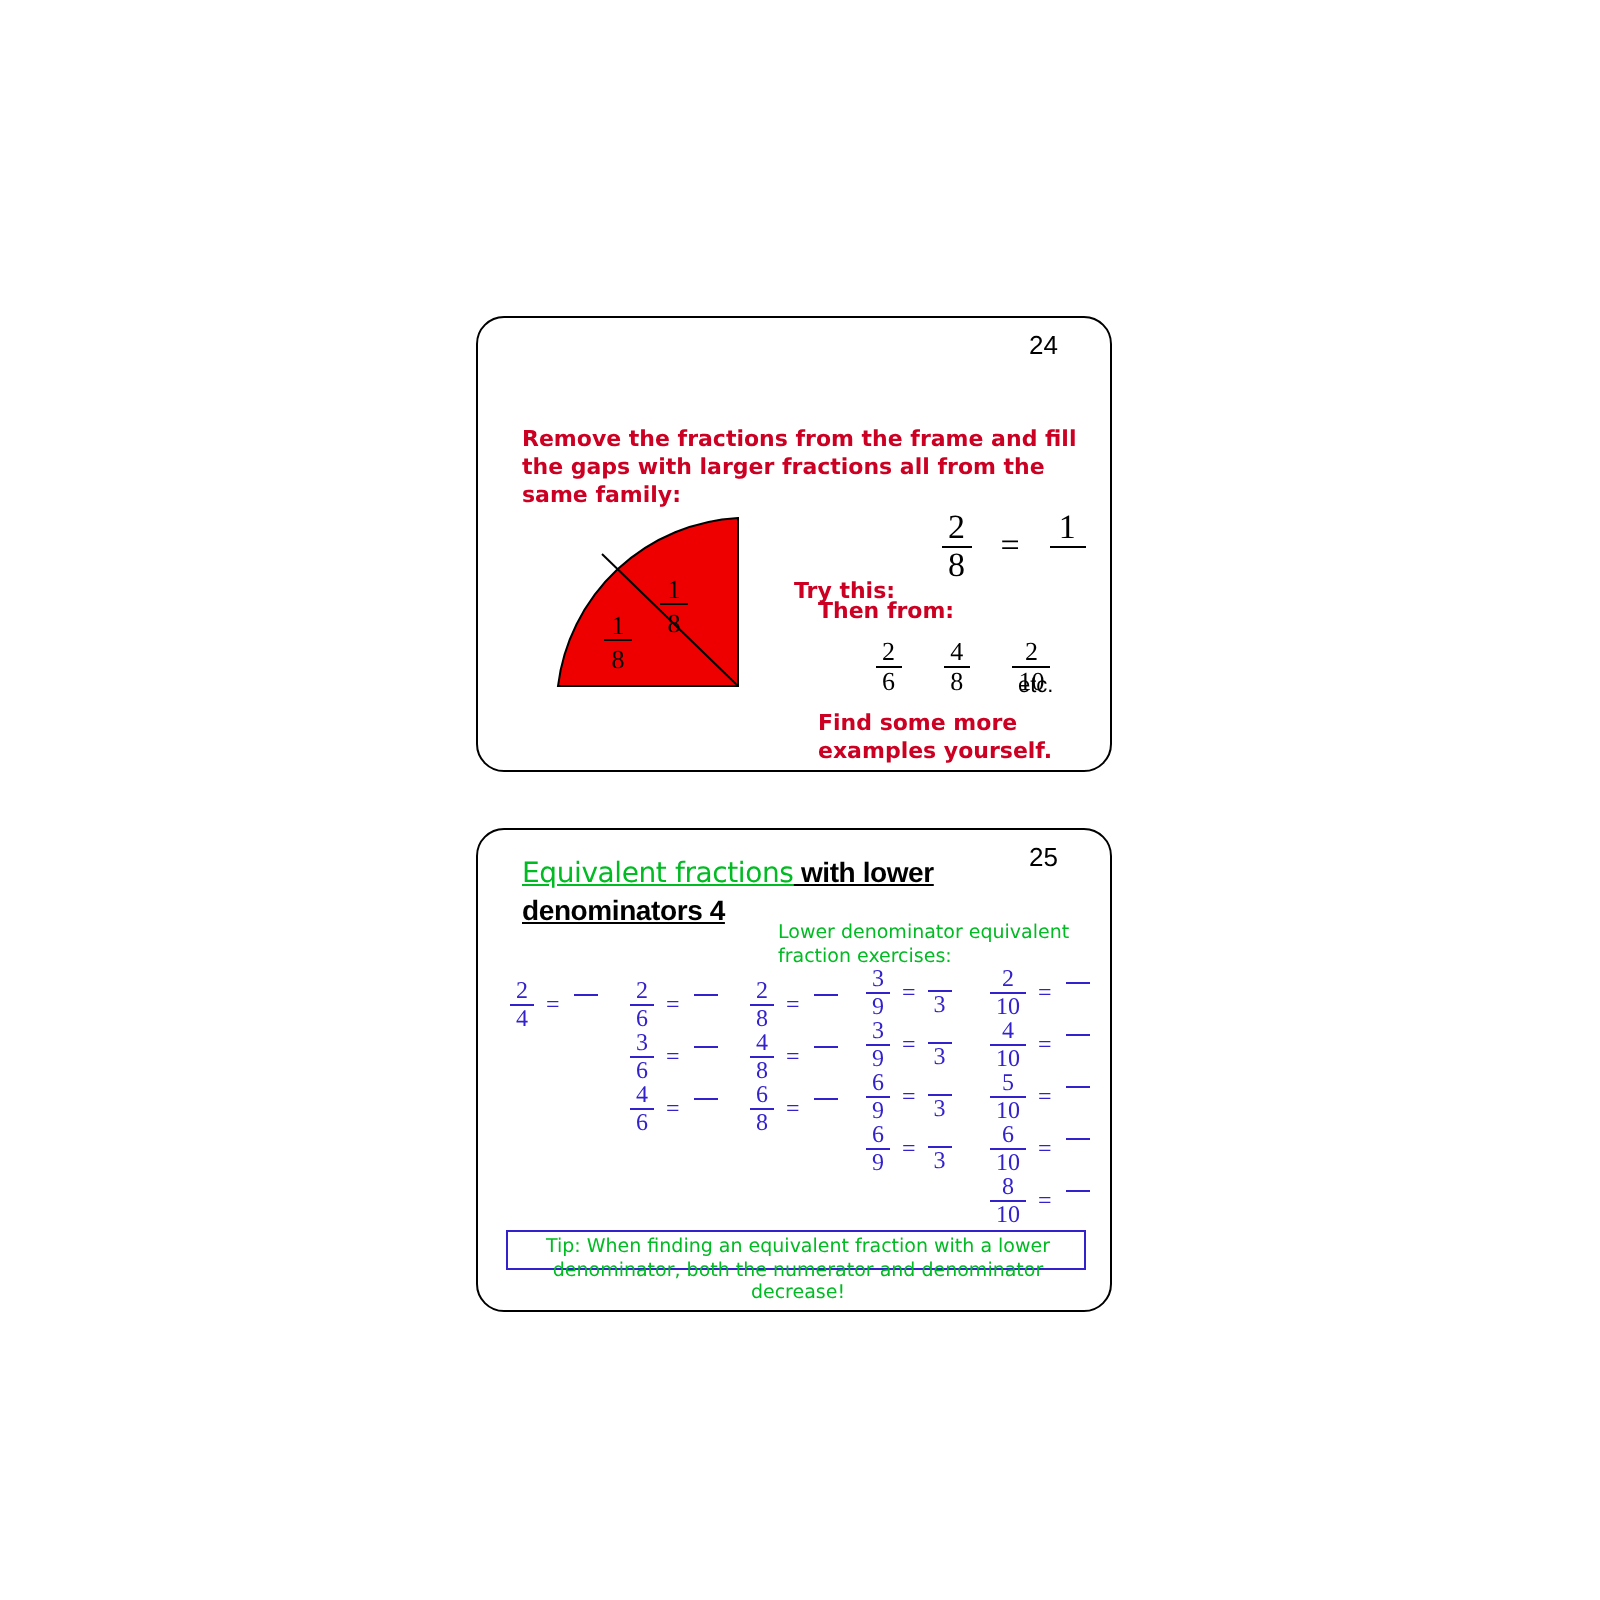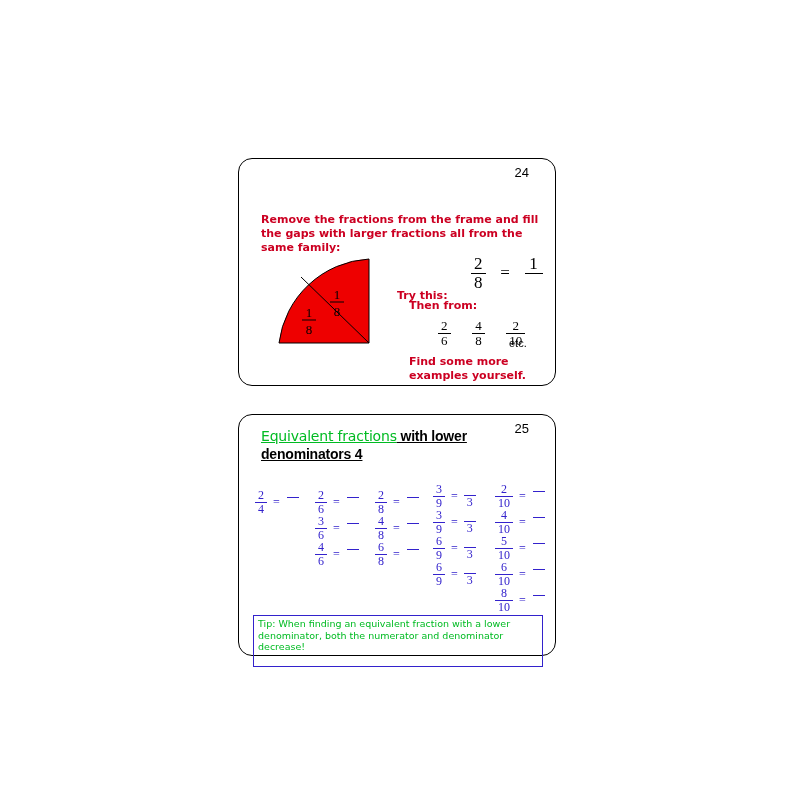--- a/index.html
+++ b/index.html
@@ -234,23 +234,24 @@
     font-size: 12px;
   }
   .exitem .fracblank .num { display: block; padding: 0 3px; min-height: 12px; }
   .exitem .fracblank .den { display: block; border-top: 1.1px solid #3322cc; padding: 0 3px; }
 
   .tipbox {
     position: absolute;
     left: 14px;
     top: 200px;
     width: 290px;
-    height: 52px;
+    height: 20px;
     border: 1px solid #3322cc;
     box-sizing: border-box;
+    text-align: center;
   }
   .tiptext {
     position: absolute;
     left: 4px;
     top: 2px;
     width: 282px;
     color: #00bb22;
     font-size: 9.5px;
     line-height: 11.5px;
     font-family: "DejaVu Sans", sans-serif;
@@ -318,20 +319,21 @@
   </div>
 
   <div class="card" id="card-25">
 
     <div class="card-number">25</div>
 
     <div class="title">
       <span class="green">Equivalent fractions</span><span class="black"> with lower denominators 4</span>
     </div>
 
+    <div class="subhead">Lower denominator equivalent fraction exercises:</div>
 
     <div class="exgrid">
 
       <div class="excol" style="left:0px; top:6px;">
         <div class="exitem">
           <span class="frac">
             <span class="num">2</span>
             <span class="den">4</span>
           </span>
           <span class="op">=</span>

